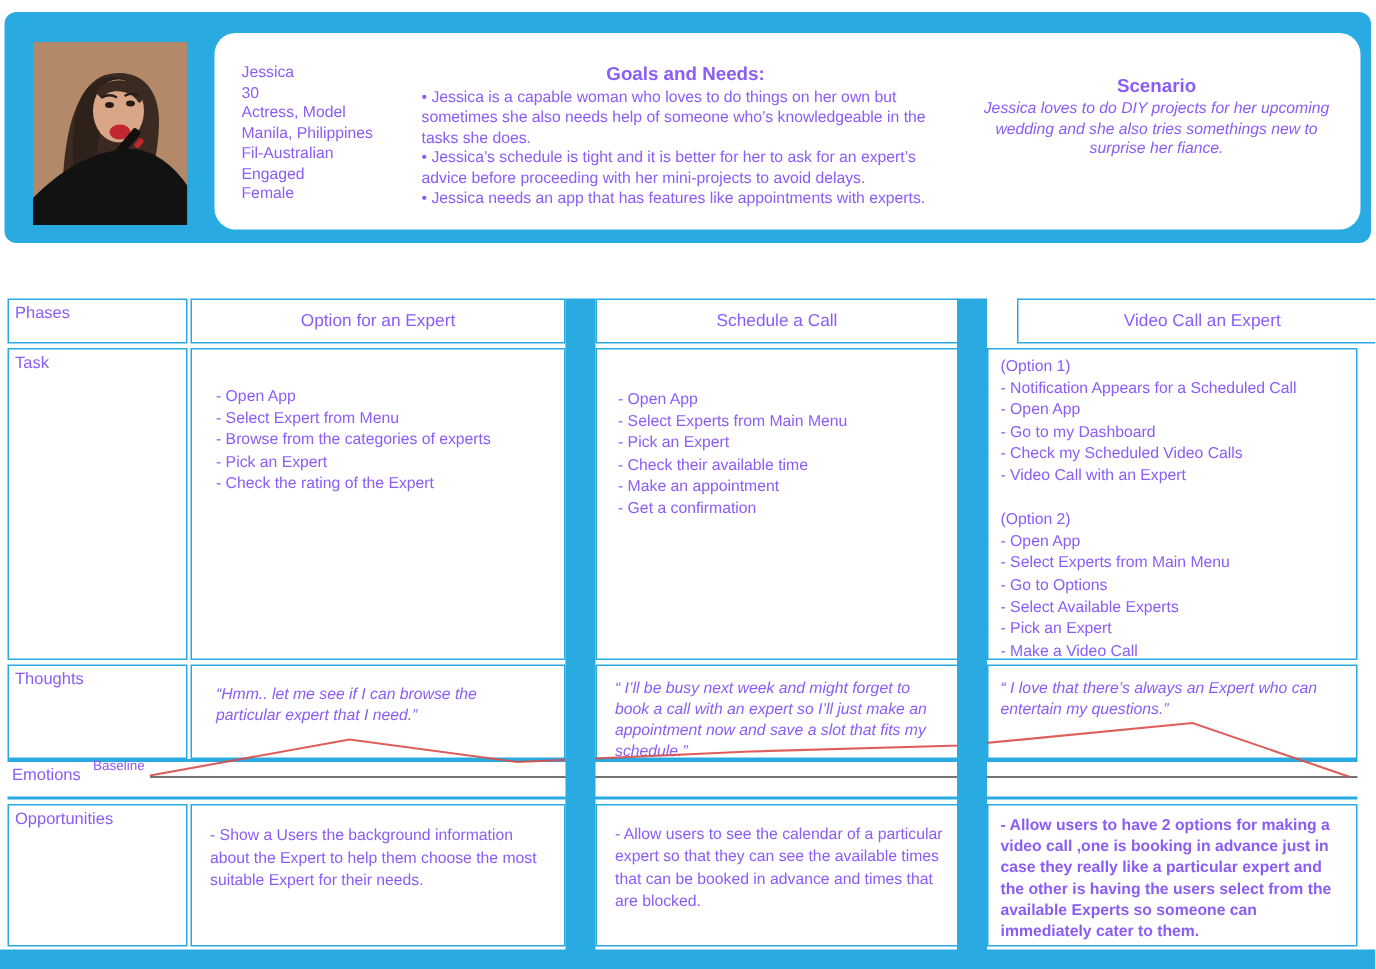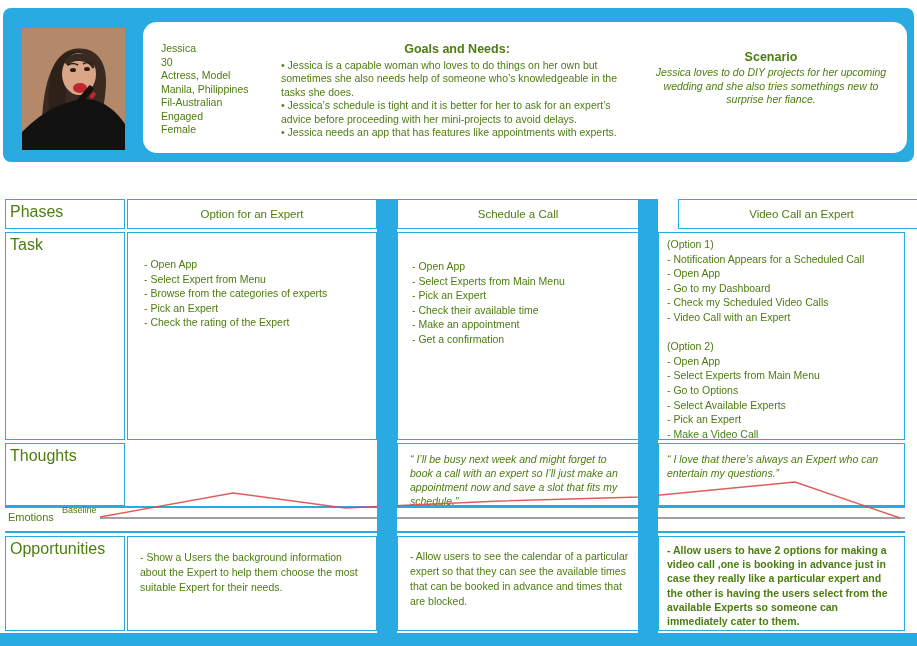--- a/index.html
+++ b/index.html
@@ -1,34 +1,34 @@
 <!DOCTYPE html>
 <html><head>
 <meta charset="utf-8">
 <style>
   html,body{margin:0;padding:0;background:#fff;}
   .stage{position:relative;width:917px;height:646px;background:#fff;overflow:hidden;
-         font-family:"Liberation Sans", sans-serif;color:#4d7c0f;}
+         font-family:"Liberation Sans", sans-serif;color:#8b5cf6;}
 
   
   .banner{position:absolute;left:3px;top:8px;width:911px;height:154px;background:#29ABE2;border-radius:8px;}
   .photo{position:absolute;left:22px;top:28px;width:103px;height:122px;overflow:hidden;}
   .card{position:absolute;left:143px;top:22px;width:764px;height:131px;background:#fff;border-radius:14px;
         display:flex;padding:20px 14px 10px 18px;box-sizing:border-box;}
   .persona-info{width:110px;font-size:10.5px;line-height:13.5px;}
   .goals{flex:1;padding:0 14px 0 10px;}
   .goals-title{text-align:center;font-size:12.5px;font-weight:600;margin-bottom:3px;}
   .goal-bullet{font-size:10.5px;line-height:13.4px;}
   .scenario{width:236px;padding:8px 4px 0 6px;}
   .scenario-title{text-align:center;font-size:12.5px;font-weight:600;margin-bottom:2px;}
   .scenario-text{font-size:10.5px;line-height:13.5px;font-style:italic;text-align:center;}
 
   
   .box{position:absolute;background:#fff;border:1.5px solid #29ABE2;box-sizing:border-box;z-index:1;}
-  .rowlabel{font-size:16px;padding:3px 0 0 4px;}
+  .rowlabel{font-size:11px;padding:3px 0 0 4px;}
   .hdr{display:flex;align-items:center;justify-content:center;font-size:11.5px;}
   .tasks{font-size:10.5px;line-height:14.6px;white-space:pre-line;}
   .task-pad-a{padding:24px 6px 0 16px;}
   .task-pad-b{padding:26px 6px 0 14px;}
   .task-pad-c{padding:4px 6px 0 8px;}
   .thought{font-size:10.5px;line-height:14px;font-style:italic;}
   .th-pad-a{padding:12px 20px 0 16px;}
   .th-pad-b{padding:8px 10px 0 12px;}
   .th-pad-c{padding:8px 10px 0 8px;}
   .opp{font-size:10.5px;line-height:15px;}
@@ -124,20 +124,21 @@
 
 (Option 2)
 - Open App
 - Select Experts from Main Menu
 - Go to Options
 - Select Available Experts
 - Pick an Expert
 - Make a Video Call</div>
 
   <div class="box rowlabel" style="left:5px;top:443px;width:120px;height:63px;">Thoughts</div>
+  <div class="box thought th-pad-a" style="left:127px;top:443px;width:250px;height:63px;">“Hmm.. let me see if I can browse the particular expert that I need.”</div>
   <div class="box thought th-pad-b" style="left:397px;top:443px;width:242px;height:63px;">“ I’ll be busy next week and might forget to book a call with an expert so I’ll just make an appointment now and save a slot that fits my schedule.”</div>
   <div class="box thought th-pad-c" style="left:658px;top:443px;width:247px;height:63px;font-style:italic;">“ I love that there’s always an Expert who can entertain my questions.”</div>
 
   <div class="eline eline-top"></div>
   <div class="eline eline-bottom"></div>
   <div class="emotions-label">Emotions</div>
   <div class="baseline-label">Baseline</div>
 
   <div class="box rowlabel" style="left:5px;top:536px;width:120px;height:95px;">Opportunities</div>
   <div class="box opp opp-pad-a" style="left:127px;top:536px;width:250px;height:95px;">- Show a Users the background information about the Expert to help them choose the most suitable Expert for their needs.</div>

